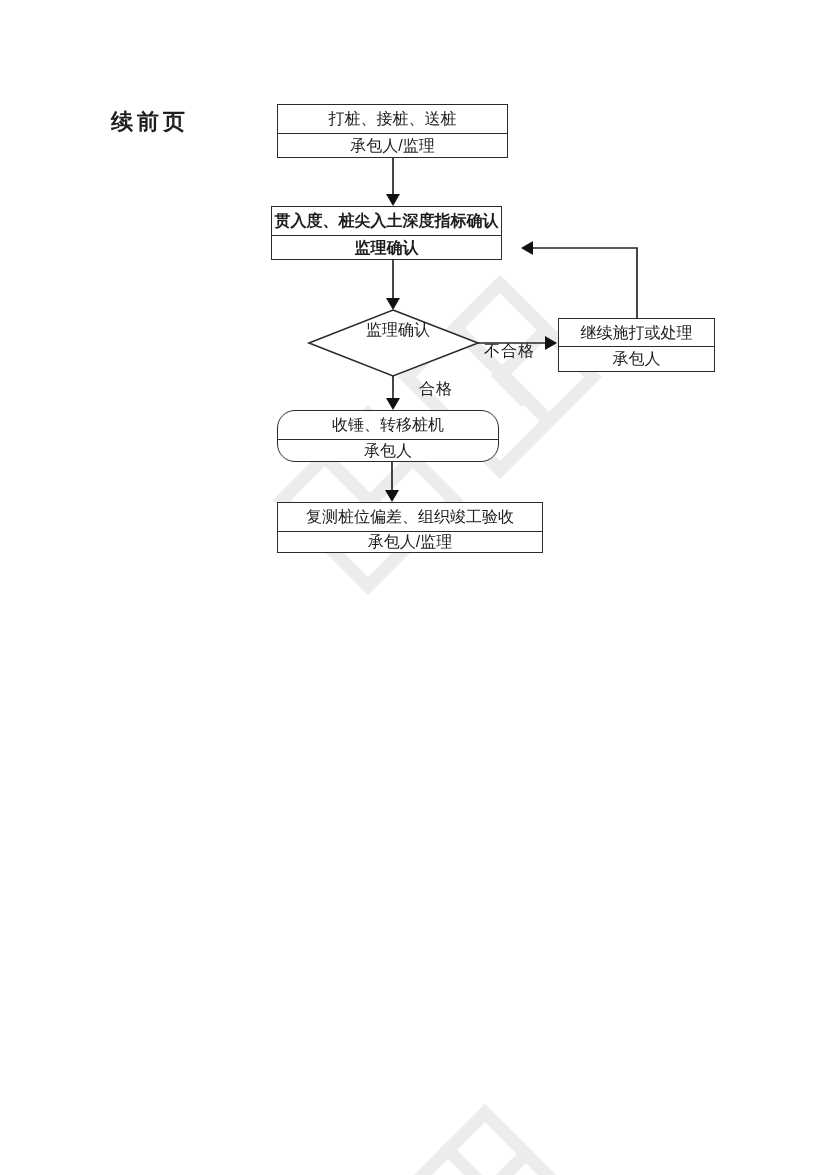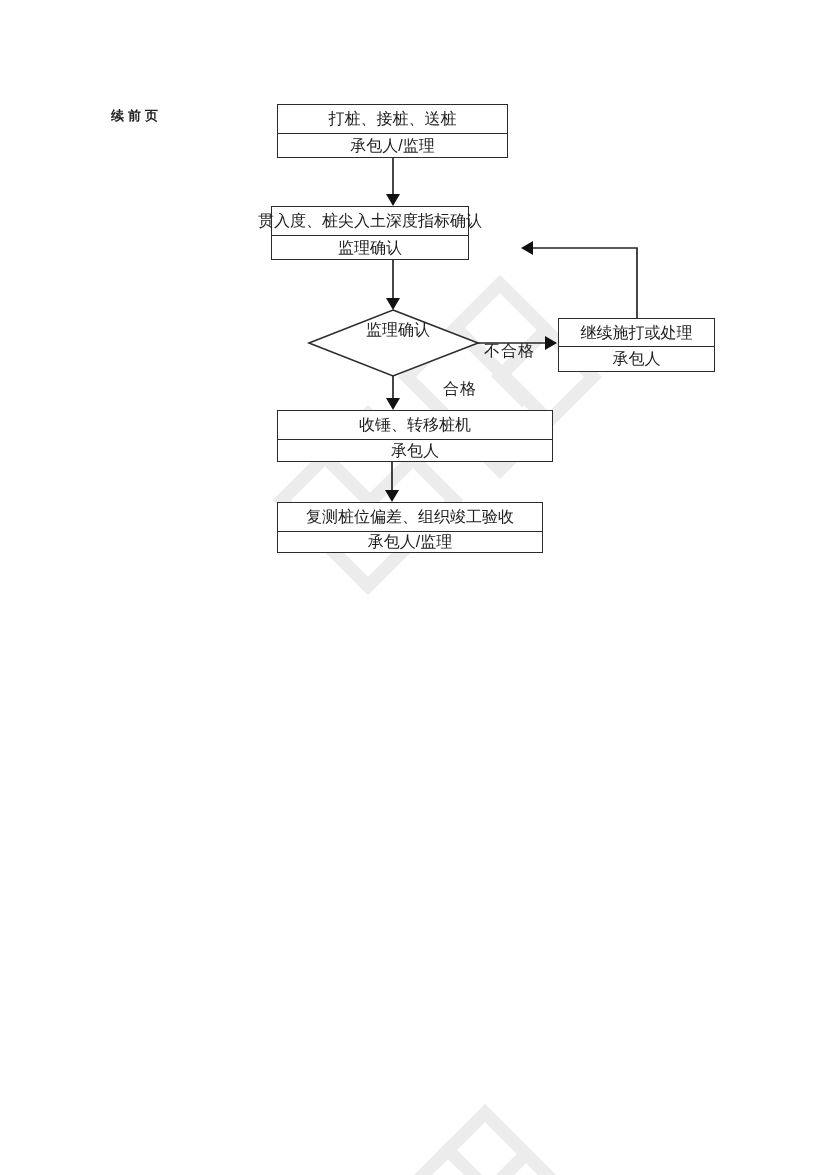--- a/index.html
+++ b/index.html
@@ -22,21 +22,21 @@
     top: 0;
     width: 830px;
     height: 1175px;
   }
   .wm-layer { z-index: 0; }
   .conn-layer { z-index: 2; }
   .cont-label {
     position: absolute;
     left: 111px;
     top: 107px;
-    font-size: 13px;
+    font-size: 22px;
     letter-spacing: 4px;
     font-weight: 600;
     color: #1f1f1f;
     z-index: 3;
     white-space: nowrap;
   }
   .node {
     position: absolute;
     box-sizing: border-box;
     border: 1.6px solid #2b2b2b;
@@ -147,36 +147,36 @@
     <polygon class="arrowhead" points="385,490 399,490 392,502"></polygon>
   </svg>
 
   <div class="cont-label">续前页</div>
 
   <div class="node" style="left:277px; top:104px; width:231px; height:54px;">
     <div class="row title">打桩、接桩、送桩</div>
     <div class="row actor">承包人/监理</div>
   </div>
 
-  <div class="node" style="left:271px; top:206px; width:198px; height:54px;">
+  <div class="node" style="left:271px; top:206px; width:231px; height:54px;font-weight:bold;">
     <div class="row title">贯入度、桩尖入土深度指标确认</div>
     <div class="row actor">监理确认</div>
   </div>
 
   <div class="diamond-label">监理确认</div>
 
   <div class="edge-label" style="left:484px; top:297px;margin-top:44px;">不合格</div>
-  <div class="edge-label" style="left:443px; top:379px;">合格</div>
+  <div class="edge-label" style="left:419px; top:379px;">合格</div>
 
   <div class="node" style="left:558px; top:318px; width:157px; height:54px;">
     <div class="row title" style="height:27px;">继续施打或处理</div>
     <div class="row actor">承包人</div>
   </div>
 
-  <div class="node" style="left:277px; top:410px; width:276px; height:52px;">
+  <div class="node" style="left:277px; top:410px; width:222px; height:52px;border-radius:18px;">
     <div class="row title">收锤、转移桩机</div>
     <div class="row actor">承包人</div>
   </div>
 
   <div class="node" style="left:277px; top:502px; width:266px; height:51px;">
     <div class="row title">复测桩位偏差、组织竣工验收</div>
     <div class="row actor">承包人/监理</div>
   </div>
 
 </div>

